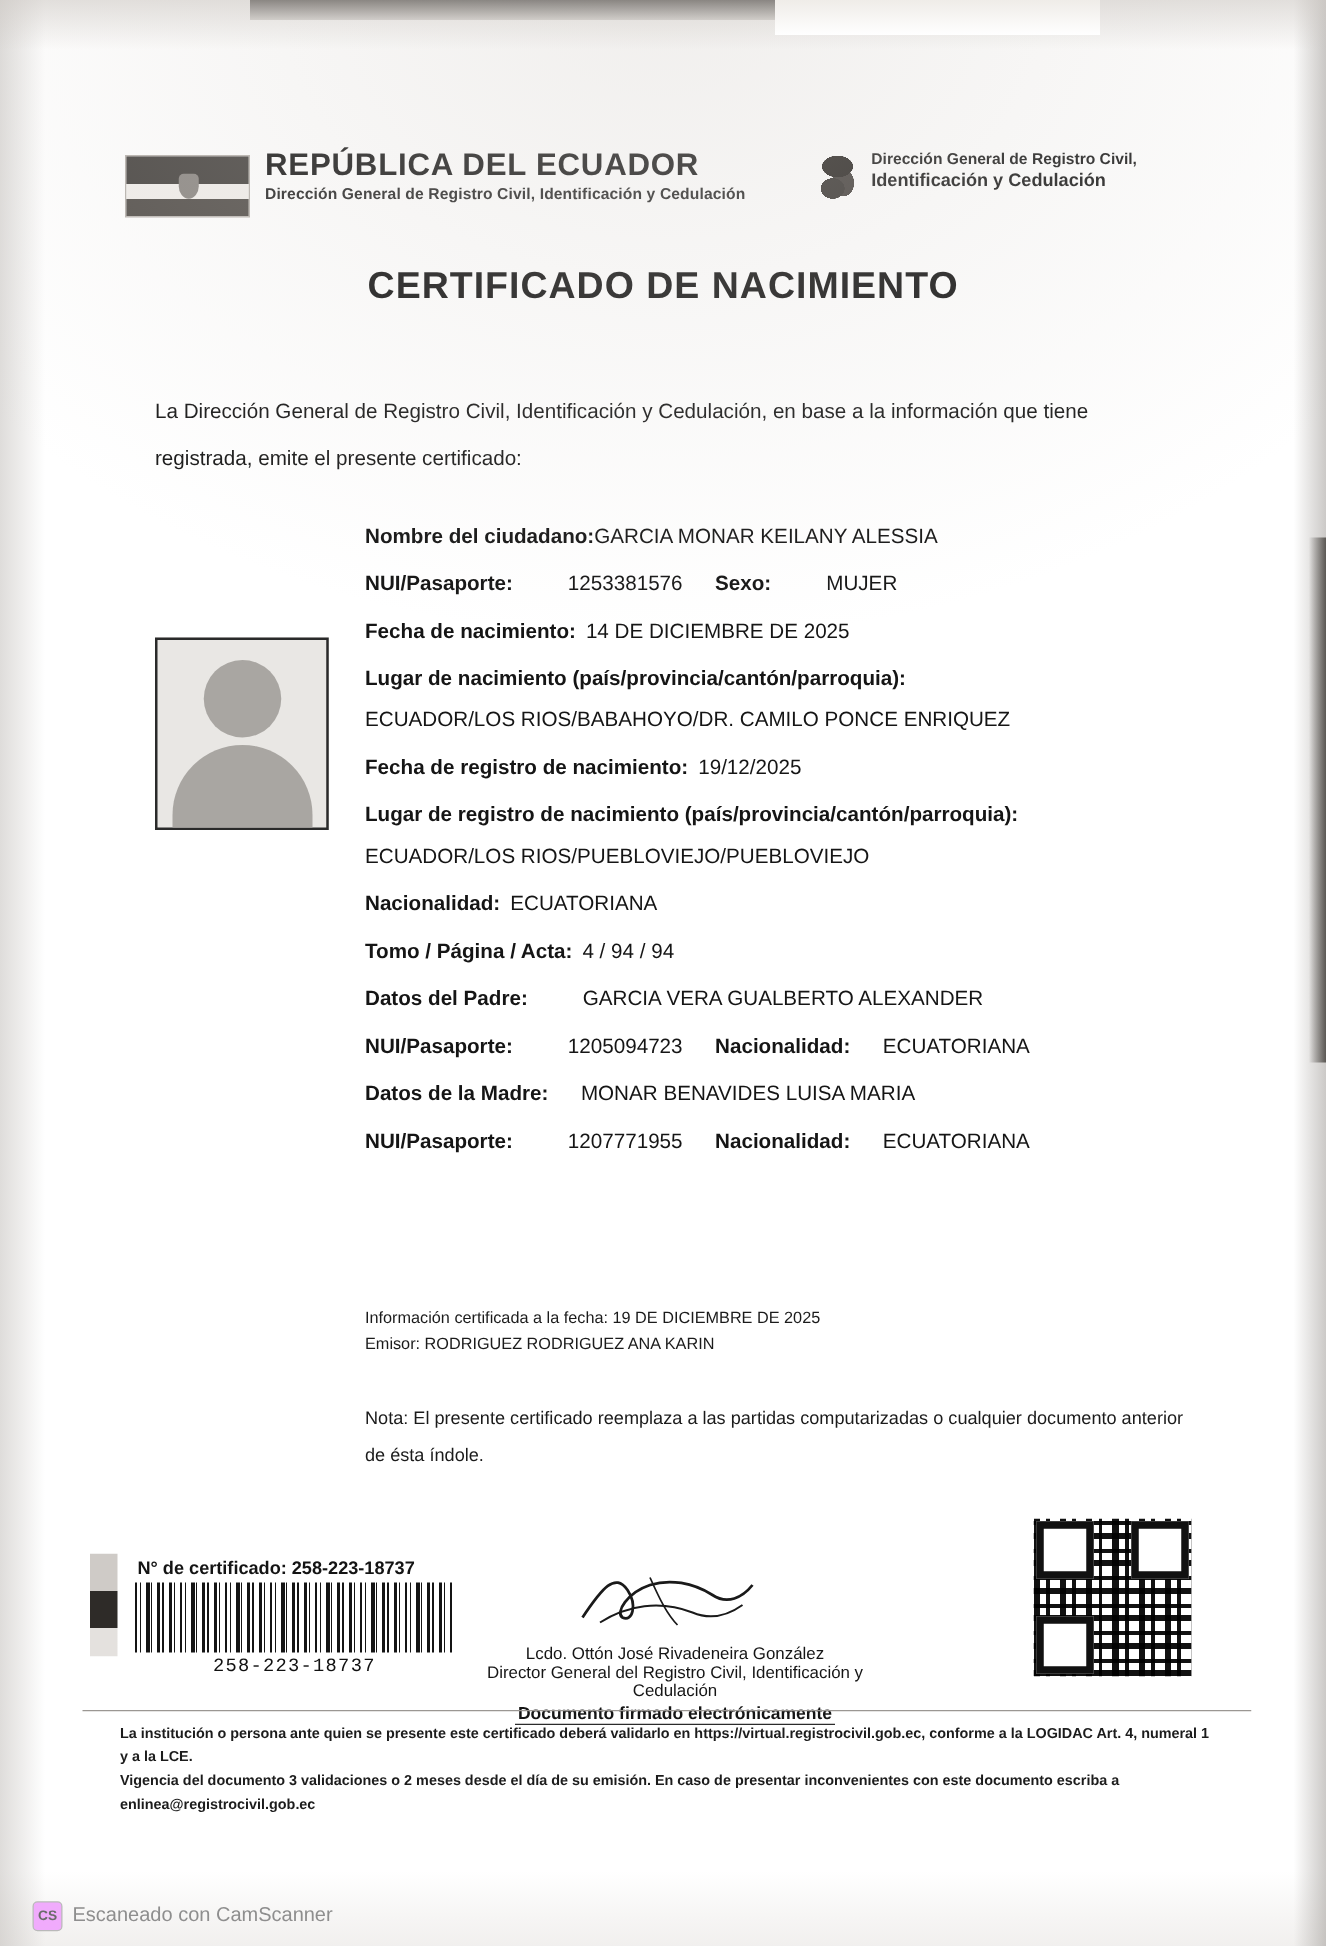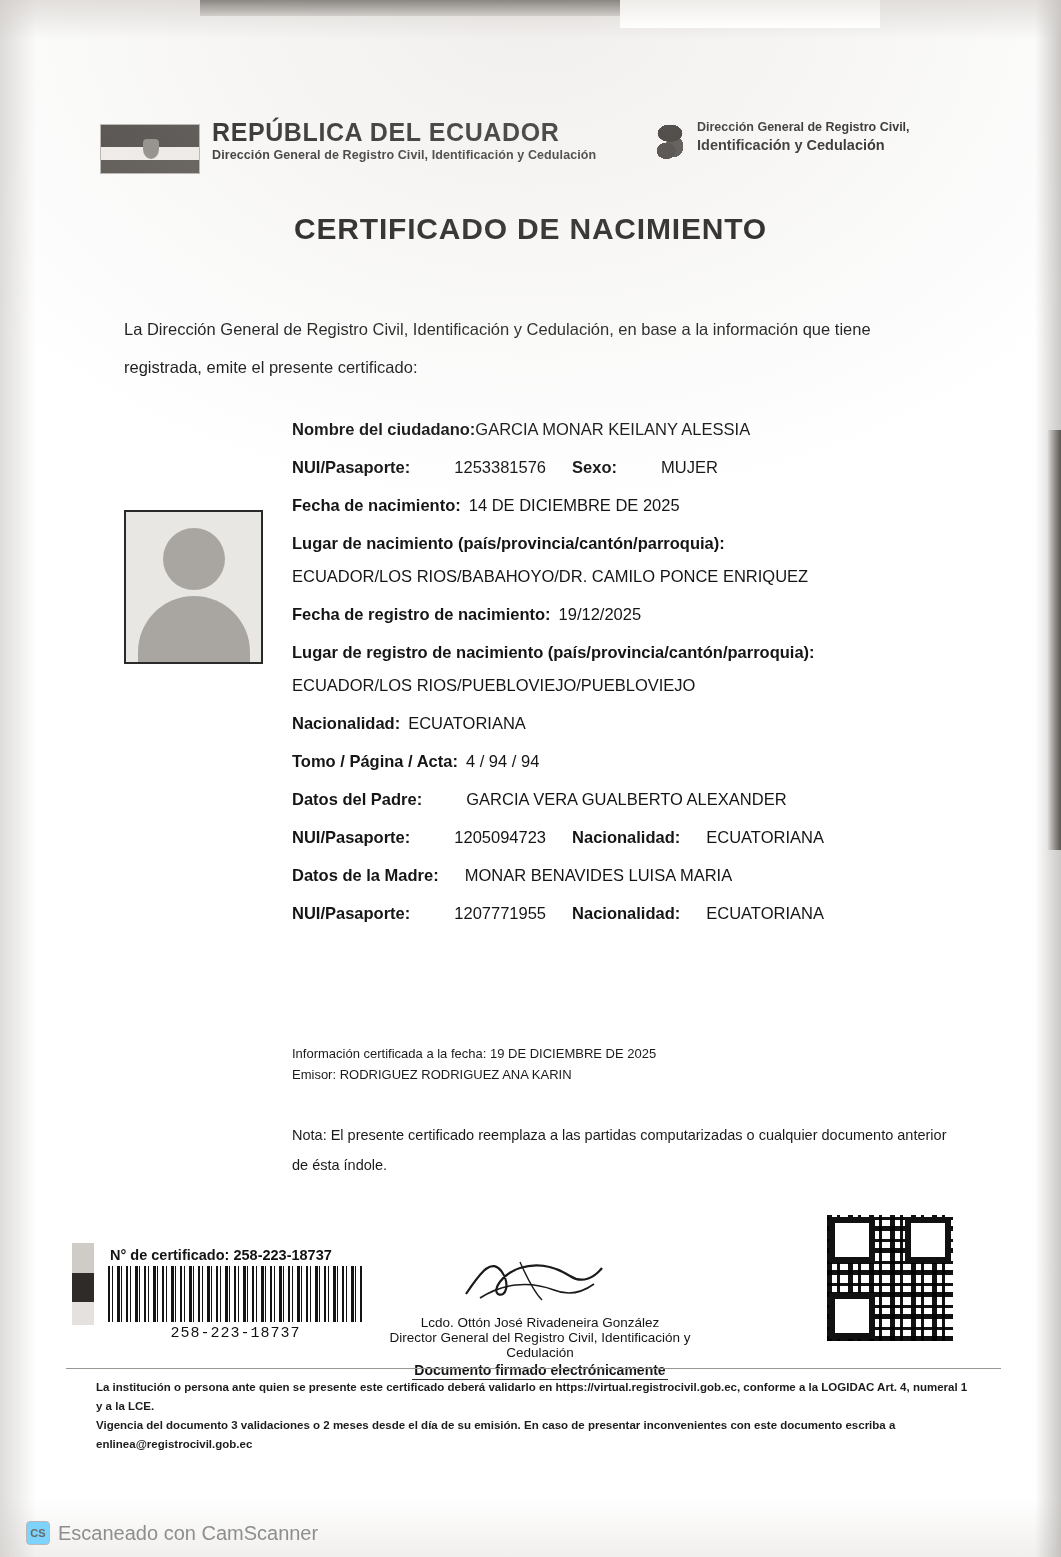--- a/index.html
+++ b/index.html
@@ -205,26 +205,26 @@
   }
 
   
   .cs {
     position: absolute; bottom: 12px; left: 26px;
     display: flex; align-items: center; gap: 8px;
     z-index: 8;
   }
   .cs-badge {
     width: 22px; height: 22px; border-radius: 4px;
-    background: #7dd3fc; border: 1px solid #b9b9b9;
+    background: #f0abfc; border: 1px solid #b9b9b9;
     color: #6a6a6a; font-size: 11px; font-weight: bold;
     display: flex; align-items: center; justify-content: center;
     font-family: "Liberation Sans", sans-serif;
   }
-  .cs-text { font-size: 20px; color: #8e8e8e; }
+  .cs-text { font-size: 16px; color: #8e8e8e; }
 </style>
 </head>
 <body>
 
 <div id="page">
 
   <div class="paper-tint"></div>
   <div class="top-strip"></div>
   <div class="top-strip2"></div>
   <div class="edge-dark-right"></div>

